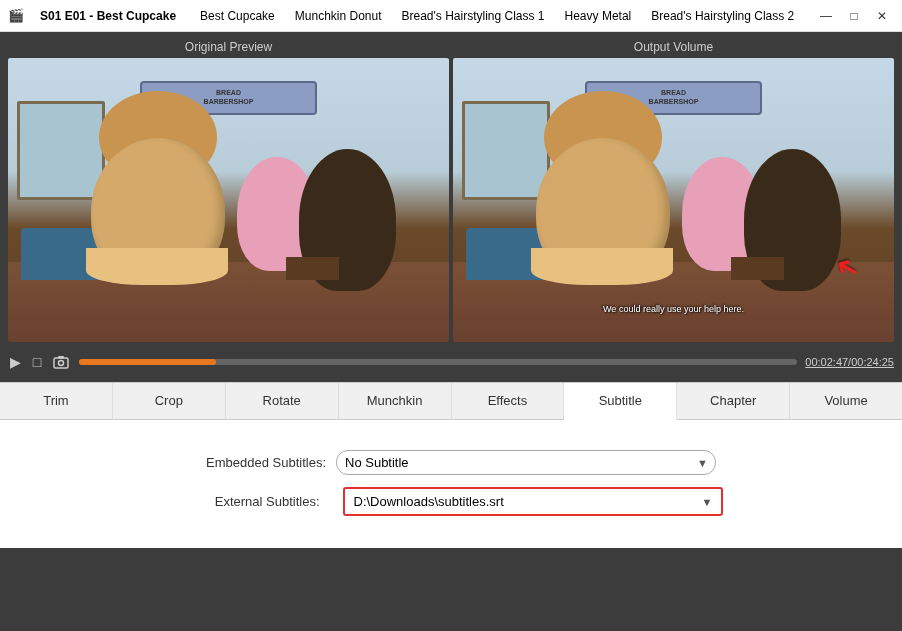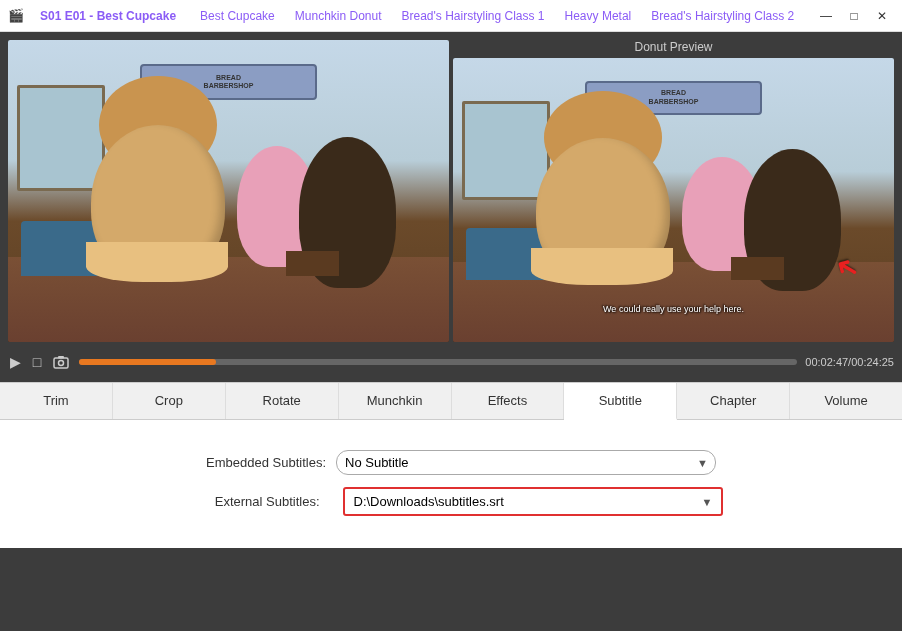--- a/index.html
+++ b/index.html
@@ -8,21 +8,21 @@
     
     .titlebar {
       display: flex; align-items: center; justify-content: space-between;
       background: #fff; height: 32px; padding: 0 8px;
       border-bottom: 1px solid #ddd;
     }
     .titlebar-left { display: flex; align-items: center; gap: 8px; }
     .titlebar-icon { width: 16px; height: 16px; }
     .titlebar-tabs { display: flex; align-items: flex-end; gap: 4px; }
     .titlebar-tab {
-      padding: 4px 8px; font-size: 12px; color: #8b5cf6; cursor: pointer;
+      padding: 4px 8px; font-size: 12px; color: #000000; cursor: pointer;
       white-space: nowrap;
     }
     .titlebar-tab.active { font-weight: 600; }
     .titlebar-controls { display: flex; gap: 4px; }
     .titlebar-btn {
       width: 24px; height: 24px; background: none; border: none;
       cursor: pointer; display: flex; align-items: center; justify-content: center;
       font-size: 12px; color: #333;
     }
 
@@ -131,21 +131,21 @@
       color: #ccc; font-size: 14px; padding: 2px;
       display: flex; align-items: center;
     }
     .progress-track {
       flex: 1; height: 6px; background: #666; border-radius: 3px;
       position: relative; cursor: pointer;
     }
     .progress-fill {
       height: 100%; background: #e87820; border-radius: 3px; width: 19%;
     }
-    .time-display { color: #ccc; font-size: 11px; white-space: nowrap; }
+    .time-display { color: #ccc; font-size: 11px; white-space: nowrap; text-decoration: underline; }
 
     
     .tabs-panel { background: #0f766e; border-top: 1px solid #ccc; }
     .tabs-row {
       display: flex; border-bottom: 1px solid #ccc; background: #f0f0f0;
     }
     .tab-item {
       flex: 1; text-align: center; padding: 10px 4px; font-size: 13px;
       cursor: pointer; color: #333; border-right: 1px solid #ddd;
       background: #f0f0f0; user-select: none;
@@ -209,20 +209,21 @@
     <button class="titlebar-btn">□</button>
     <button class="titlebar-btn close">✕</button>
   </div>
 </div>
 
 <div class="app-container">
 
   <div class="preview-area">
 
     <div class="preview-pane">
+      <div class="preview-label">Original Preview</div>
       <div class="preview-video">
         <div class="preview-video-inner">
           <div class="scene-bg"></div>
           <div class="window-left"></div>
           <div class="sign-box">
             <span class="sign-text">BREAD</span>
             <span class="sign-text">BARBERSHOP</span>
           </div>
           <div class="floor"></div>
           <div class="couch"></div>
@@ -232,21 +233,21 @@
             <div class="bread-crust"></div>
           </div>
           <div class="pink-char"></div>
           <div class="dark-char"></div>
           <div class="table-obj"></div>
         </div>
       </div>
     </div>
 
     <div class="preview-pane">
-      <div class="preview-label">Donut Preview</div>
+      <div class="preview-label">Output Volume</div>
       <div class="preview-video">
         <div class="preview-video-inner">
           <div class="scene-bg"></div>
           <div class="window-left"></div>
           <div class="sign-box">
             <span class="sign-text">BREAD</span>
             <span class="sign-text">BARBERSHOP</span>
           </div>
           <div class="floor"></div>
           <div class="couch"></div>

